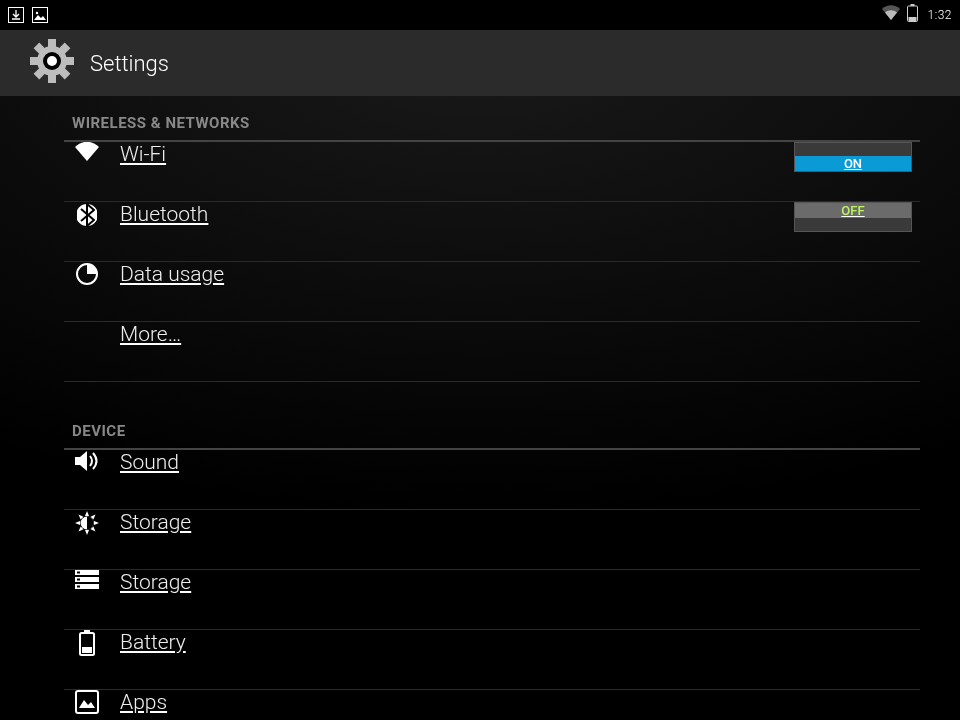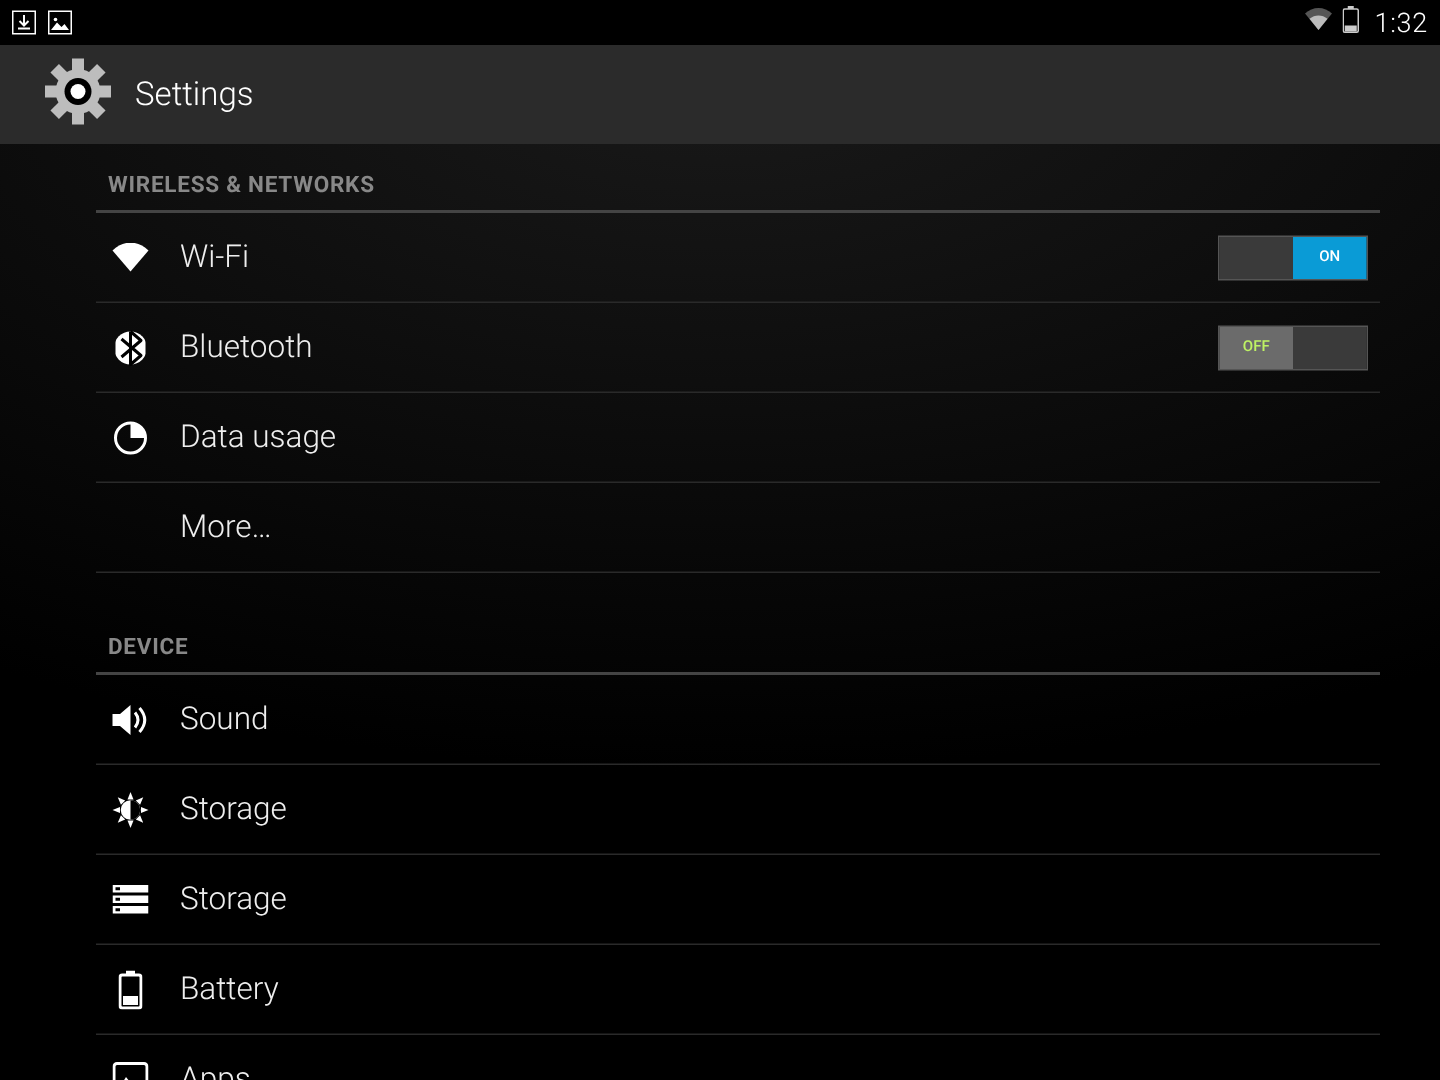--- a/index.html
+++ b/index.html
@@ -15,21 +15,21 @@
       height: 30px; width: 100%;
       display: flex; align-items: center;
       padding: 0 8px;
       background: #000;
       color: #fff;
     }
     .statusbar .left, .statusbar .right {
       display: flex; align-items: center; gap: 8px;
     }
     .statusbar .right { margin-left: auto; gap: 6px; }
-    .statusbar .clock { font-size: 18px; letter-spacing: 0.5px; margin-left: 4px; }
+    .statusbar .clock { font-size: 12px; letter-spacing: 0.5px; margin-left: 4px; }
     .status-icon-box {
       width: 16px; height: 16px; border: 1.5px solid #fff;
       display: flex; align-items: center; justify-content: center;
       font-size: 10px;
     }
 
     
     .titlebar {
       height: 66px; width: 100%;
       background: #2b2b2b;
@@ -51,41 +51,43 @@
     .section-header {
       font-size: 15px;
       font-weight: 700;
       letter-spacing: 0.5px;
       color: #888;
       padding: 18px 8px 8px 8px;
       border-bottom: 2px solid #444;
     }
 
     .row {
-      display: flex; align-items: center;
+      display: flex; align-items: flex-start;
       min-height: 60px;
       padding: 0 8px;
       border-bottom: 1px solid #2a2a2a;
       gap: 18px;
+      text-decoration: underline;
     }
     .row .icon-slot {
       width: 30px; display: flex; justify-content: center;
     }
     .row .label {
       font-size: 21px; color: #eee;
     }
     .row .trail { margin-left: auto; }
 
     
     .toggle {
-      width: 100px; height: 30px;
+      width: 118px; height: 30px;
       display: flex;
       border: 1px solid #555;
-      font-size: 10px;
+      font-size: 13px;
       font-weight: 500;
+      flex-direction: column;
     }
     .toggle .half {
       flex: 1;
       display: flex; align-items: center; justify-content: center;
     }
     .toggle.on  .half.left  { background: #3a3a3a; }
     .toggle.on  .half.right { background: #0a9bd6; color: #fff; }
     .toggle.off .half.left  { background: #6b6b6b; color: #bef264; }
     .toggle.off .half.right { background: #3a3a3a; }
 

